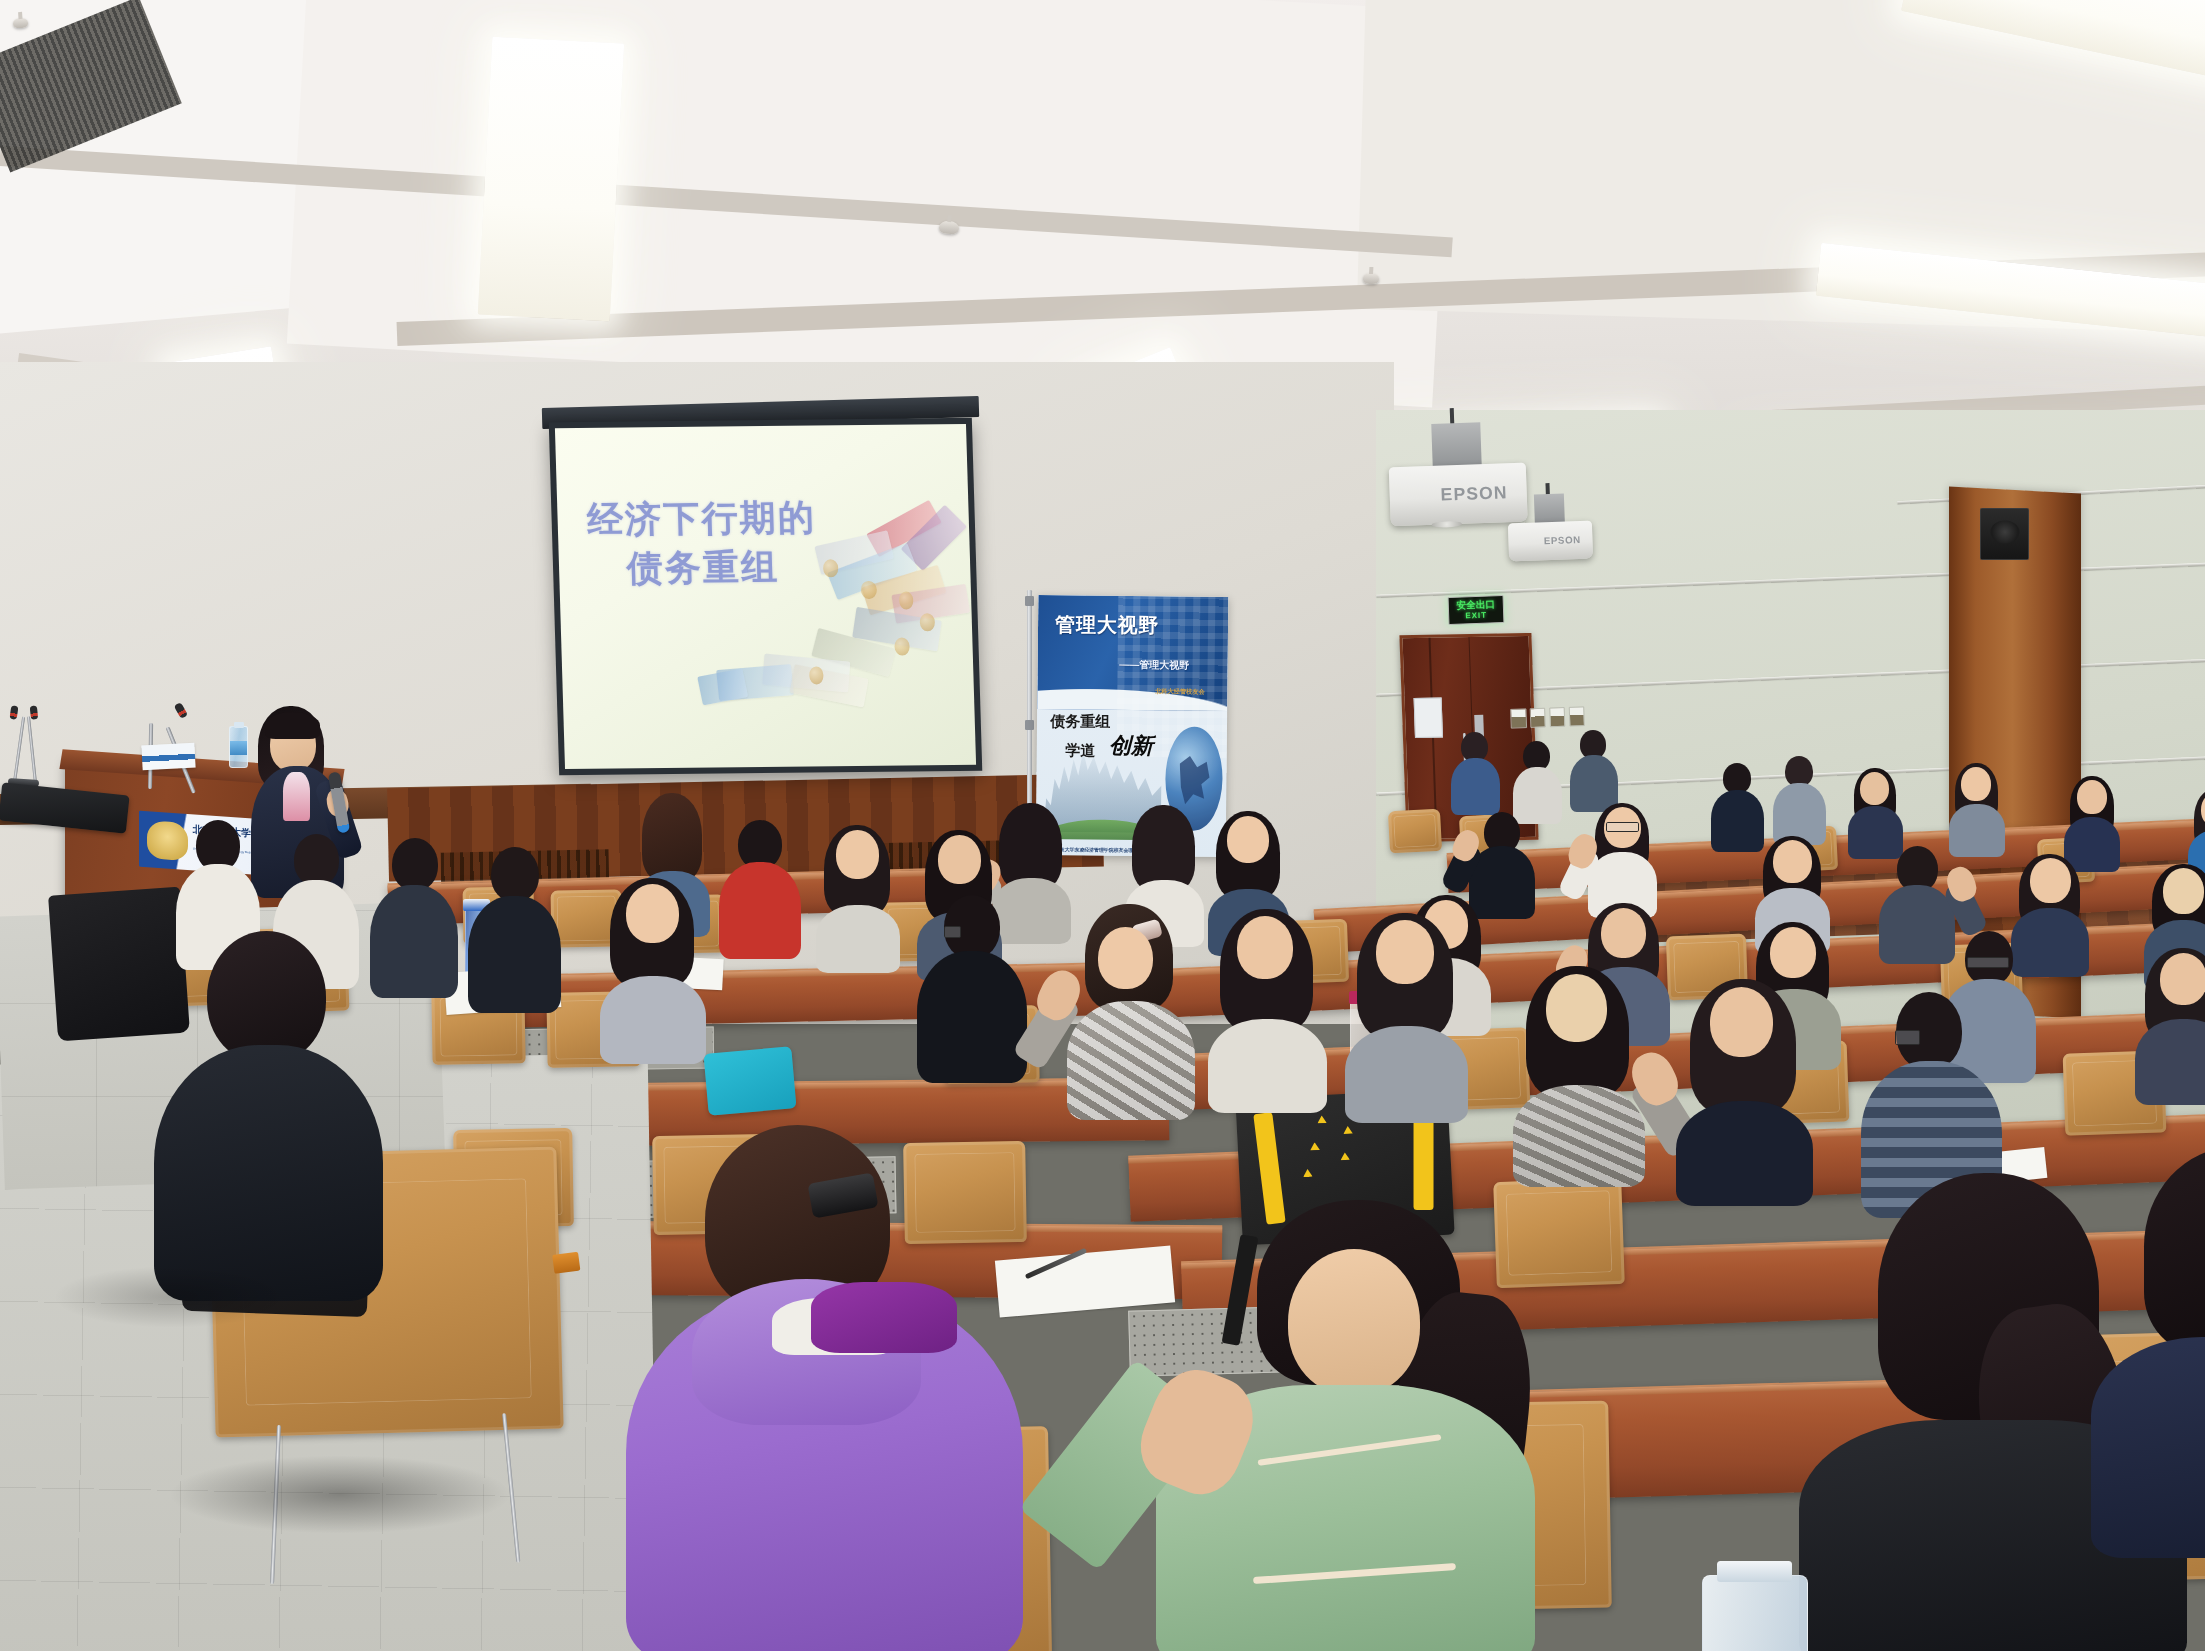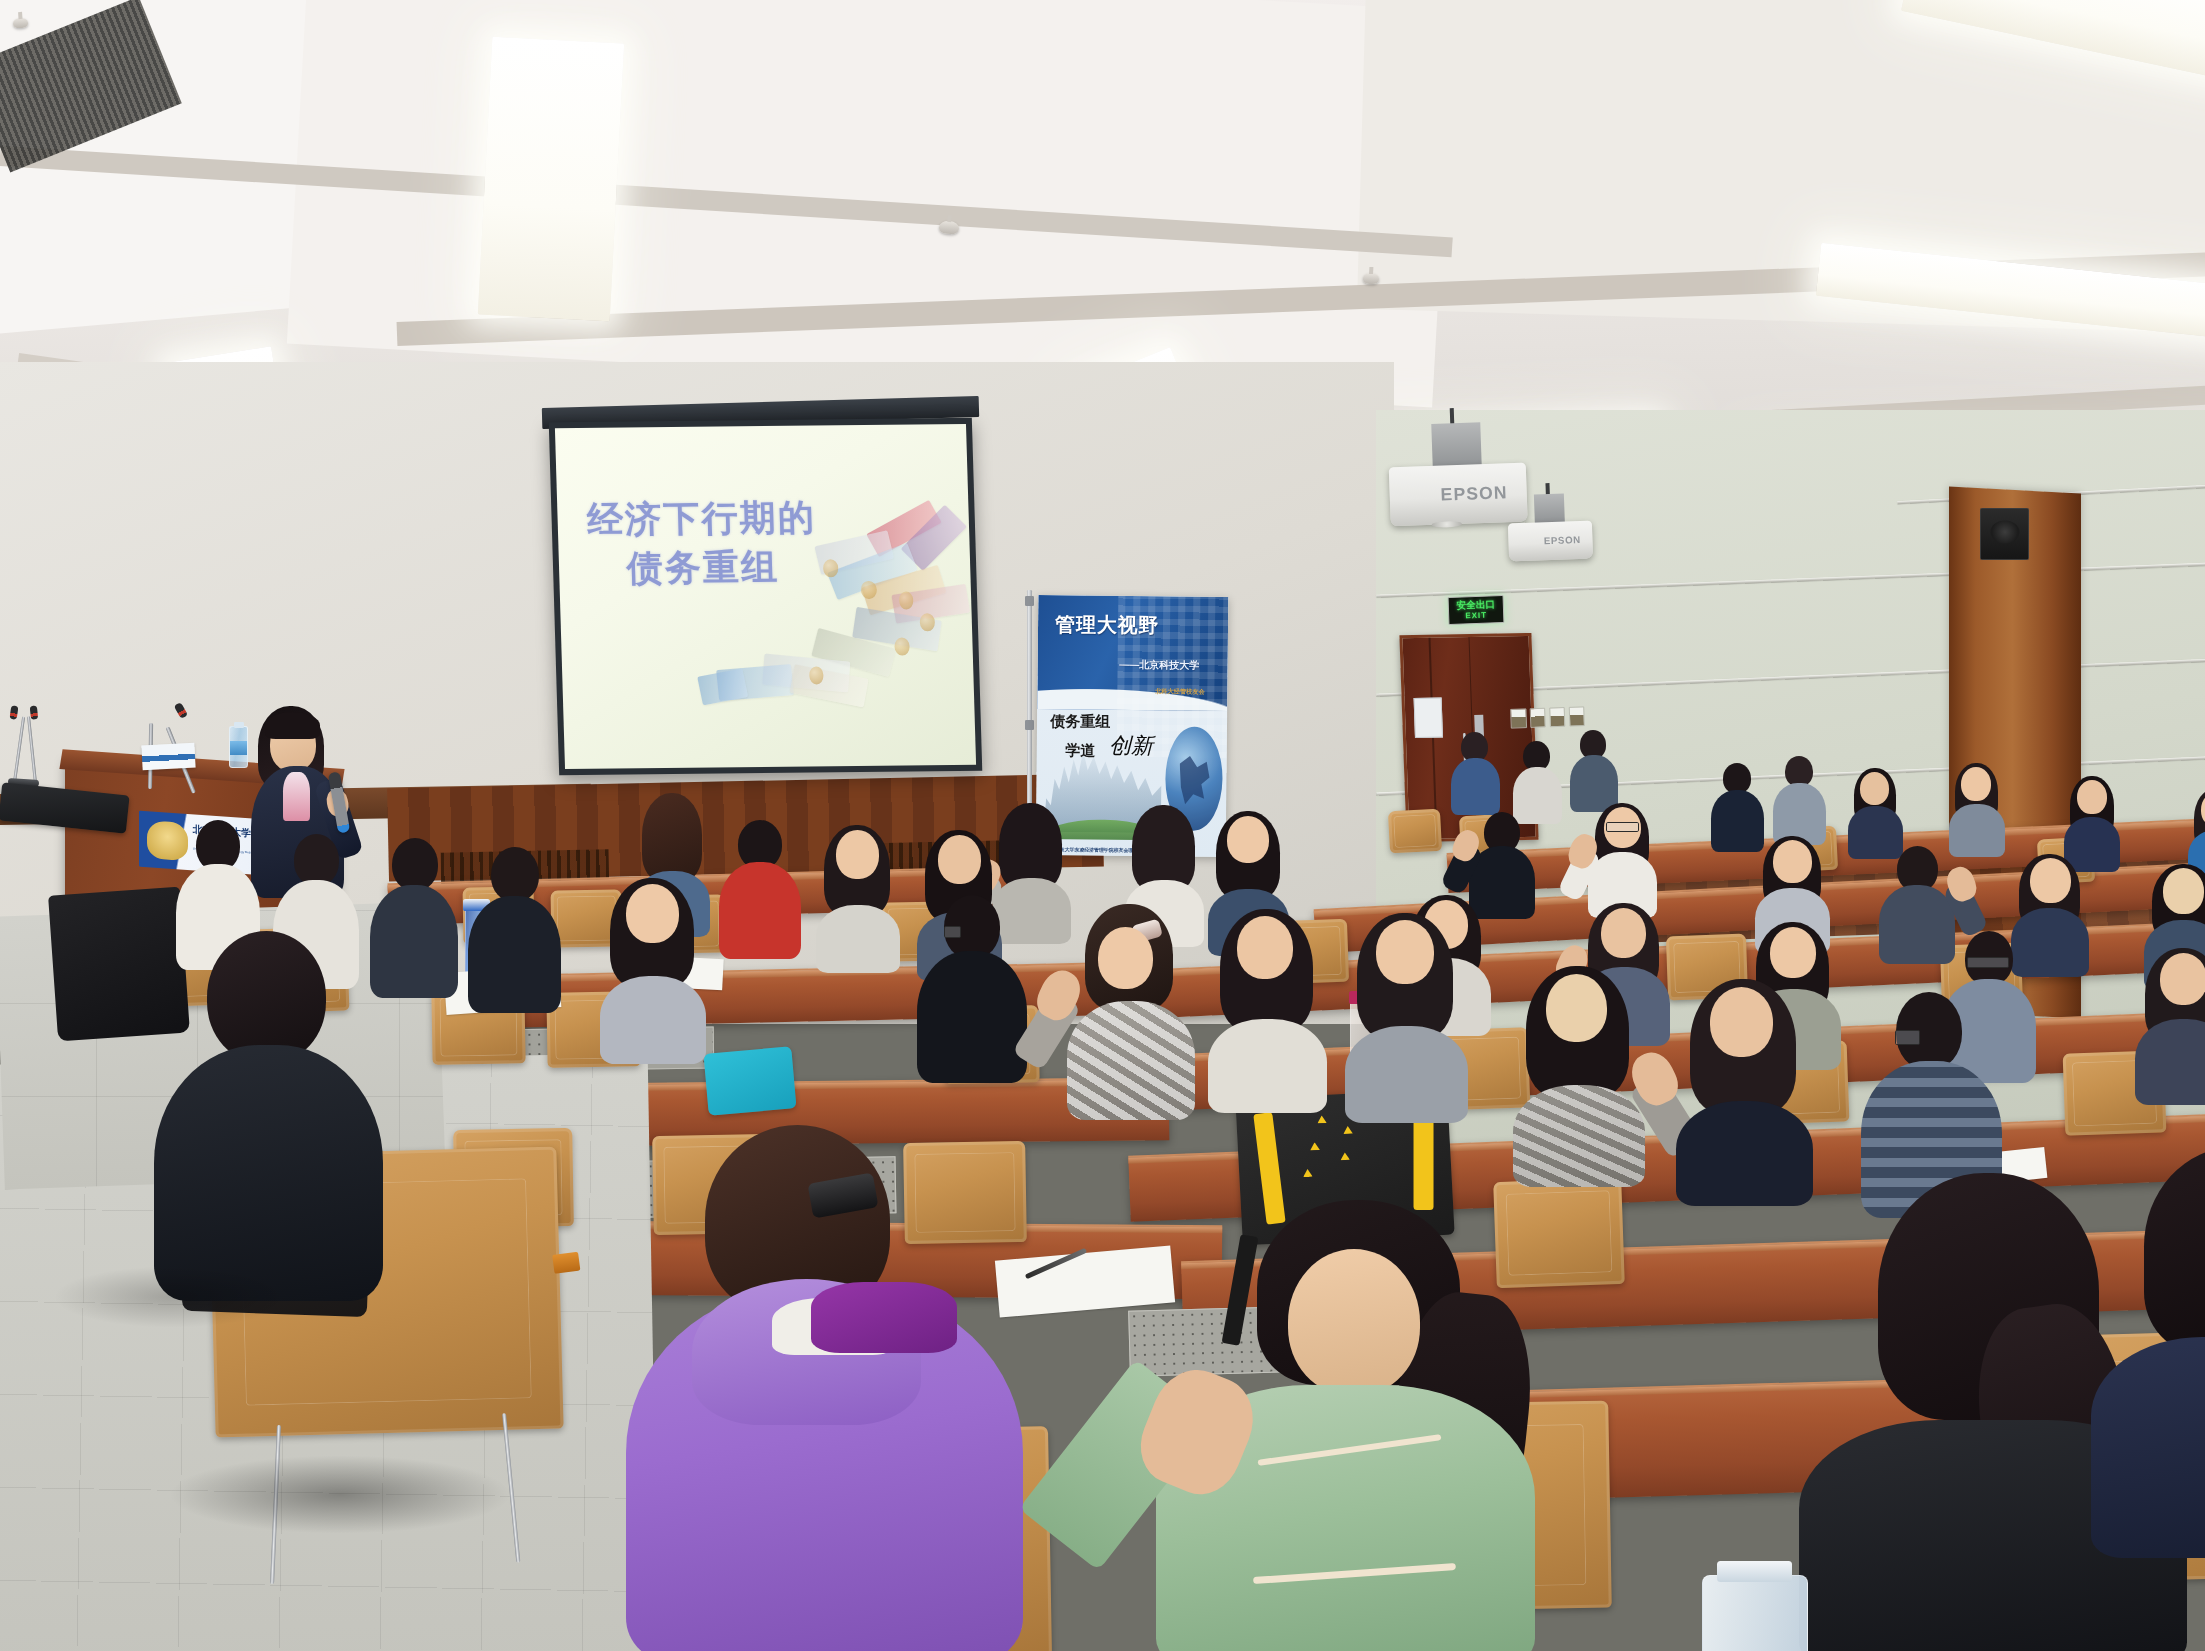--- a/index.html
+++ b/index.html
@@ -148,21 +148,21 @@
   }
   .standee-org {
     position:absolute;
     color:#cfa14a; font-weight:700;
   }
   .standee-slogan1, .standee-slogan2 {
     position:absolute; color:#1a1a1a; font-weight:700;
     text-shadow:0 0.4px 0.4px rgba(255,255,255,.5);
   }
   .standee-slogan3 {
-    position:absolute; color:#0b0b0b; font-weight:400; font-style:italic;
+    position:absolute; color:#0b0b0b; font-weight:700; font-style:italic;
   }
   .standee-city {
     position:absolute; left:4%; bottom:9%; width:62%; height:34%;
     background:linear-gradient(180deg,rgba(150,175,195,.0) 0%,rgba(120,150,175,.42) 55%,rgba(96,130,160,.58) 100%);
     clip-path:polygon(0 100%,2% 62%,6% 70%,9% 40%,13% 52%,17% 26%,21% 44%,25% 18%,29% 36%,33% 8%,37% 30%,42% 14%,47% 34%,52% 20%,57% 40%,62% 24%,68% 44%,74% 30%,80% 52%,86% 38%,92% 58%,100% 46%,100% 100%);
   }
   .standee-greens {
     position:absolute; left:3%; bottom:6%; width:64%; height:8%;
     background:linear-gradient(180deg,#6aa84f,#3f7a33);
     border-radius:50% 50% 0 0 / 100% 100% 0 0;
@@ -580,21 +580,21 @@
 
   <div class="standee-pole" style="left:1027px; top:590px; height:282px;"></div>
   <div class="standee-pole-j" style="left:1025px; top:596px;"></div>
   <div class="standee-pole-j" style="left:1025px; top:720px;"></div>
 
   <div class="standee" style="left:1037px; top:596px; width:190px; height:260px; transform:rotate(0.6deg);">
     <div class="standee-head"></div>
     <div class="mosaic"></div>
 
     <div class="standee-title" style="left:9%; top:6%; font-size:20px;">管理大视野</div>
-    <div class="standee-sub" style="left:43%; top:24%; font-size:10px;">——北京科技大学</div>
+    <div class="standee-sub" style="left:43%; top:24%; font-size:10px;">——管理大视野</div>
     <div class="standee-org" style="left:62%; top:35%; font-size:6.2px;">北科大经管校友会</div>
 
     <div class="standee-city"></div>
     <div class="standee-greens"></div>
     <div class="standee-globe"></div>
 
     <div class="standee-slogan1" style="left:7%; top:45%; font-size:15px;">债务重组</div>
     <div class="standee-slogan2" style="left:15%; top:56%; font-size:15px;">学道</div>
     <div class="standee-slogan3" style="left:38%; top:52%; font-size:22px;">创新</div>
 

